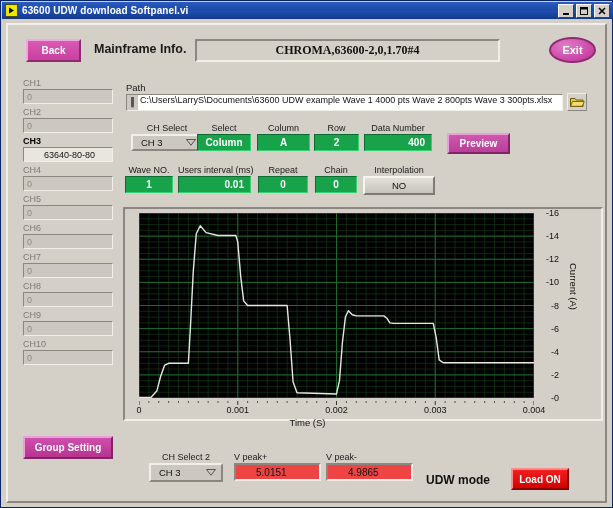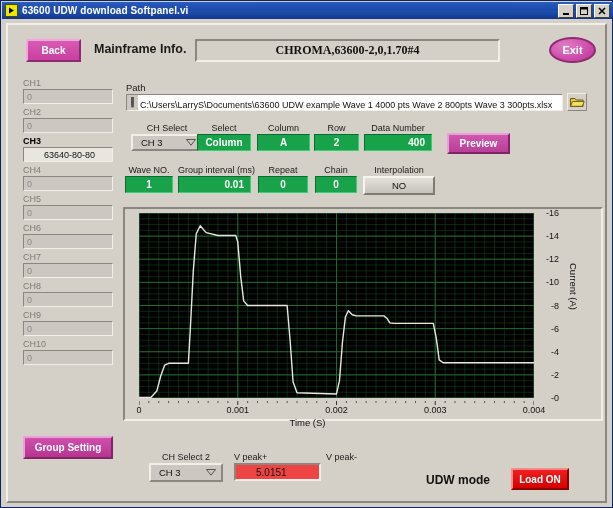--- a/index.html
+++ b/index.html
@@ -60,21 +60,21 @@
   .ch-row.active .ch-label{color:#000;font-weight:bold;}
   .ch-input{height:15px;background:#ccc8c1;border:1px solid;
     border-color:#8b8780 #f2efe9 #f2efe9 #8b8780;box-sizing:border-box;
     font-size:9px;color:#8d8a84;display:flex;align-items:center;padding-left:3px;}
   .ch-row.active .ch-input{background:#e9e6e0;color:#111;padding-left:20px;}
 
   
   #path-label{position:absolute;left:125px;top:81px;font-size:9.5px;color:#1a1a1a;}
   #path-box{position:absolute;left:125px;top:93px;width:437px;height:17px;
     background:#fff;border:1px solid;border-color:#8b8780 #f2efe9 #f2efe9 #8b8780;
-    box-sizing:border-box;display:flex;align-items:flex-end;}
+    box-sizing:border-box;display:flex;align-items:flex-start;}
   #path-glyph{width:11px;height:15px;flex:0 0 11px;background:#ccc8c1;
     display:flex;align-items:center;justify-content:center;}
   #path-value{font-size:9px;color:#111;white-space:nowrap;overflow:hidden;
     padding-left:2px;}
   #path-browse{position:absolute;left:566px;top:92px;width:20px;height:18px;
     background:#d4d0c8;border:1px solid;border-color:#f2efe9 #8b8780 #8b8780 #f2efe9;
     box-sizing:border-box;display:flex;align-items:center;justify-content:center;cursor:pointer;}
 
   
   .ctl{position:absolute;}
@@ -268,21 +268,21 @@
   </div>
 
   <div class="pink-btn" style="position:absolute;left:446px;top:132px;width:63px;height:21px;">Preview</div>
 
   <div class="ctl" style="left:124px;top:164px;width:48px;">
     <div class="ctl-label">Wave NO.</div>
     <div class="green-box">1</div>
   </div>
 
   <div class="ctl" style="left:177px;top:164px;width:73px;">
-    <div class="ctl-label">Group interval (ms)</div>
+    <div class="ctl-label">Users interval (ms)</div>
     <div class="green-box right">0.01</div>
   </div>
 
   <div class="ctl" style="left:257px;top:164px;width:50px;">
     <div class="ctl-label">Repeat</div>
     <div class="green-box">0</div>
   </div>
 
   <div class="ctl" style="left:314px;top:164px;width:42px;">
     <div class="ctl-label">Chain</div>
@@ -467,18 +467,19 @@
     </div>
   </div>
 
   <div class="ctl" style="left:233px;top:451px;width:87px;">
     <div class="ctl-label" style="text-align:left;">V peak+</div>
     <div class="txt-field">5.0151</div>
   </div>
 
   <div class="ctl" style="left:325px;top:451px;width:87px;">
     <div class="ctl-label" style="text-align:left;">V peak-</div>
+    <div class="txt-field">4.9865</div>
   </div>
 
   <div id="udw-mode">UDW mode</div>
   <div id="load-btn">Load ON</div>
 
 </div>
 
 </body></html>

